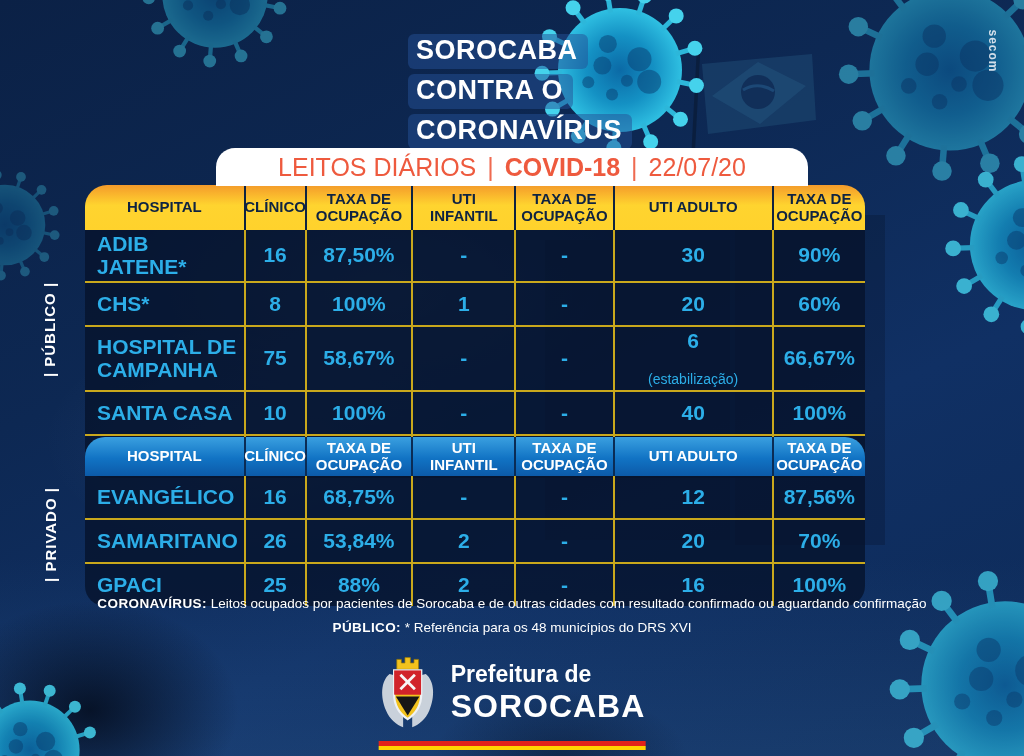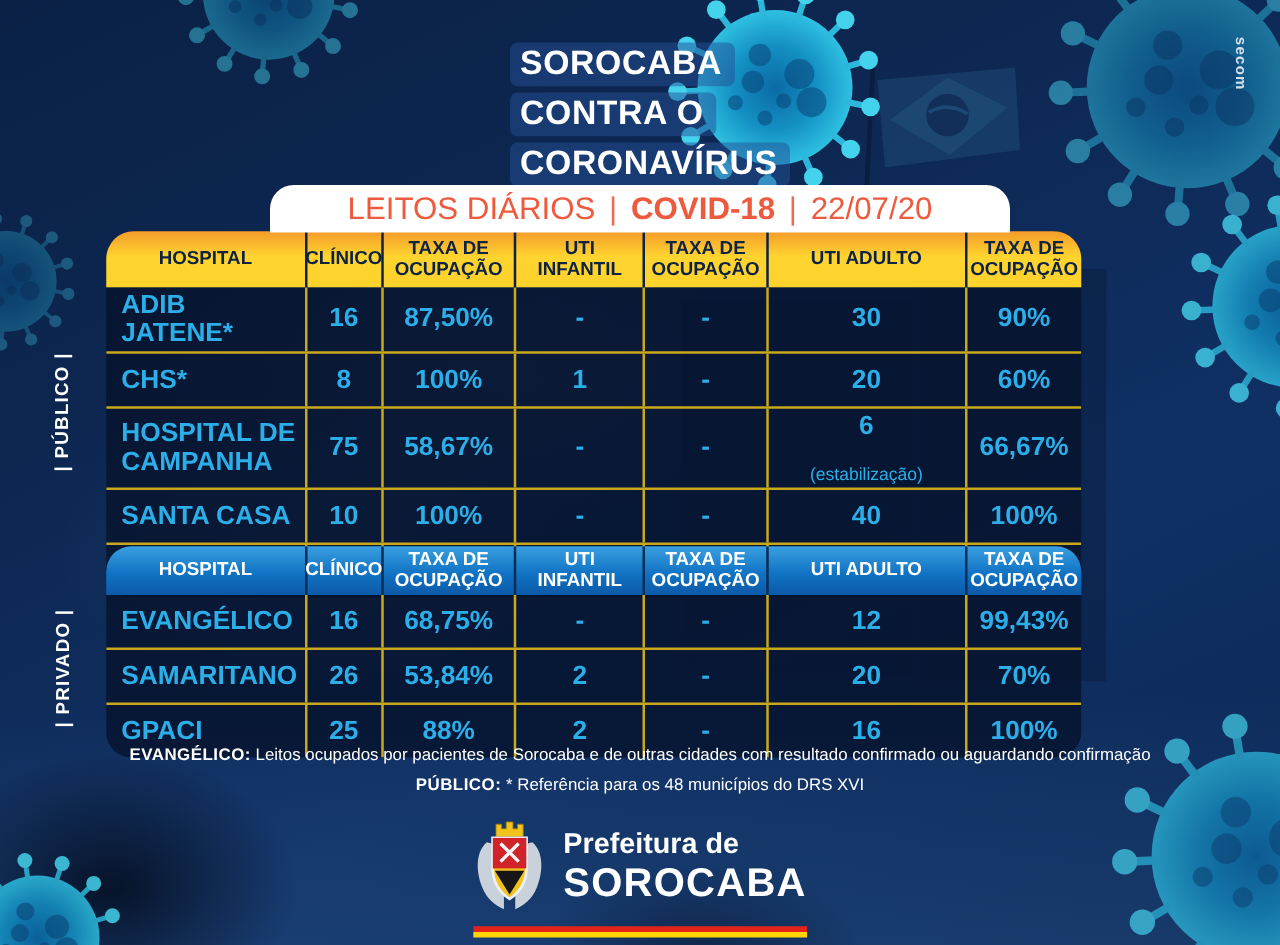--- a/index.html
+++ b/index.html
@@ -451,21 +451,21 @@
         <div class="cell hcell">TAXA DE OCUPAÇÃO</div>
       </div>
     <div class="tbody">
         <div class="trow">
           <div class="cell name">EVANGÉLICO</div>
           <div class="cell val">16</div>
           <div class="cell val">68,75%</div>
           <div class="cell val">-</div>
           <div class="cell val">-</div>
           <div class="cell val">12</div>
-          <div class="cell val">99,43%</div>
+          <div class="cell val">87,56%</div>
         </div>
         <div class="trow">
           <div class="cell name">SAMARITANO</div>
           <div class="cell val">26</div>
           <div class="cell val">53,84%</div>
           <div class="cell val">2</div>
           <div class="cell val">-</div>
           <div class="cell val">20</div>
           <div class="cell val">70%</div>
         </div>
@@ -479,21 +479,21 @@
           <div class="cell val">100%</div>
         </div>
       </div>
   </div>
   <div class="side-label sl-priv">
     <span>| PRIVADO |</span>
   </div>
 
   <div class="footnotes">
     <div class="fline">
-      <span class="flabel">EVANGÉLICO:</span>
+      <span class="flabel">CORONAVÍRUS:</span>
       <span>Leitos ocupados por pacientes de Sorocaba e de outras cidades com resultado confirmado ou aguardando confirmação</span>
     </div>
     <div class="fline">
       <span class="flabel">PÚBLICO:</span>
       <span>* Referência para os 48 municípios do DRS XVI</span>
     </div>
   </div>
 
   <div class="logo">
     <div class="row">

